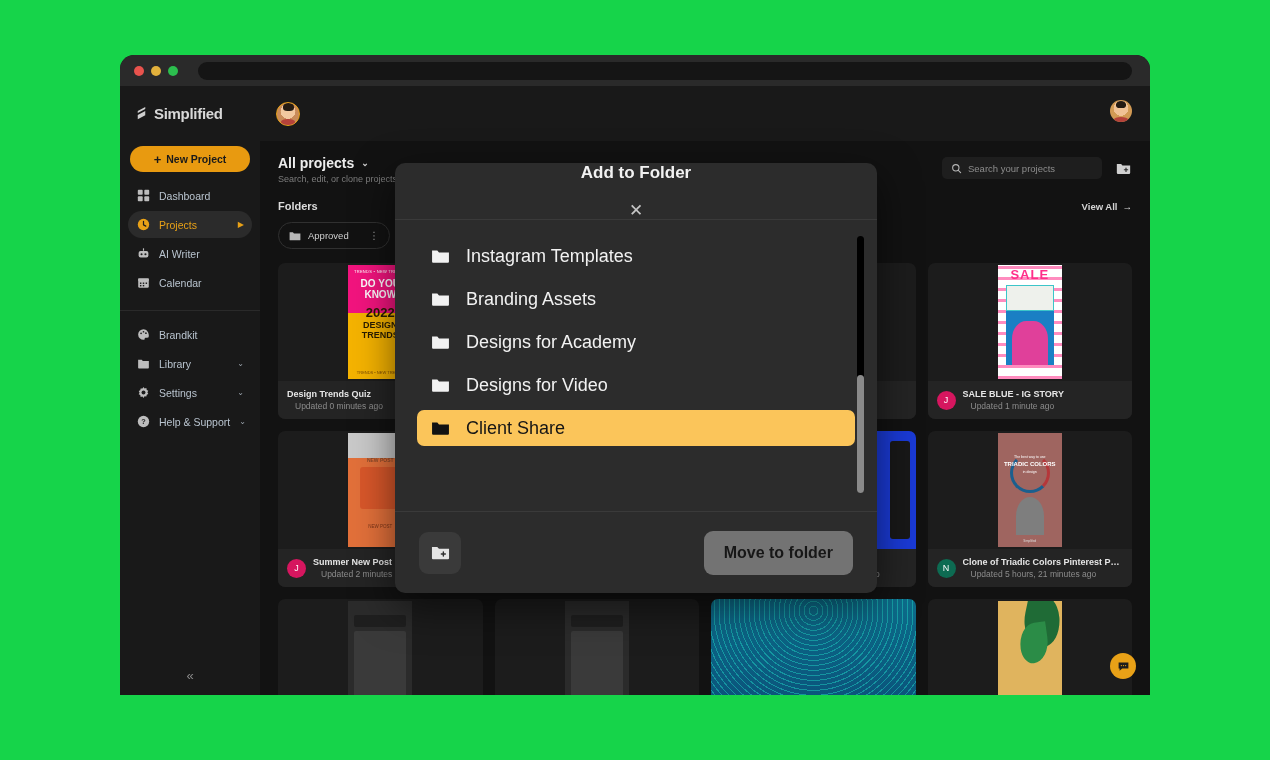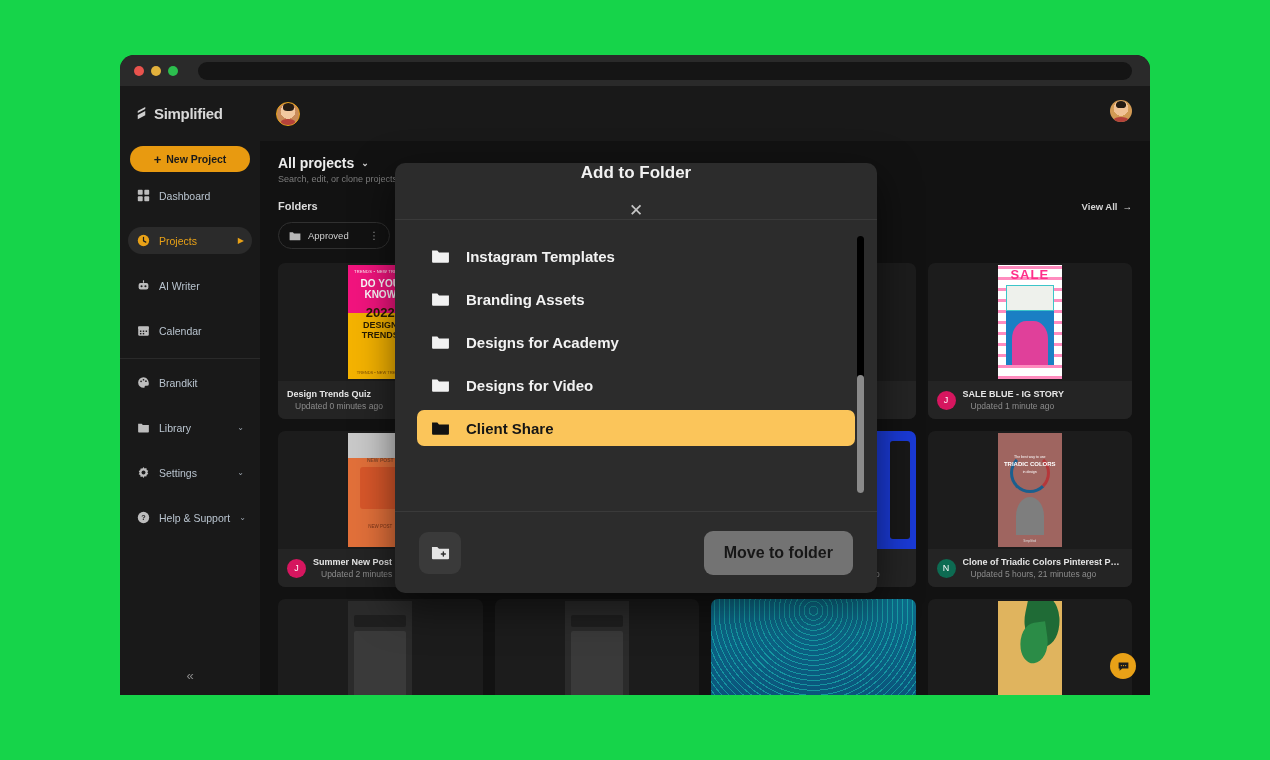--- a/index.html
+++ b/index.html
@@ -55,21 +55,21 @@
     margin: 5px 10px 0; height: 26px;
     background: #e89a10; color: #1a1a1a;
     border: none; border-radius: 13px;
     font-size: 10.5px; font-weight: bold;
     font-family: inherit;
     display: flex; align-items: center; justify-content: center;
     gap: 5px; cursor: pointer;
   }
   .np-plus { font-size: 13px; font-weight: bold; line-height: 1; }
   .side-divider { height: 1px; background: #2a2a2a; margin: 14px 0 0; }
-  .nav { padding: 10px 8px 0; display: flex; flex-direction: column; gap: 18px; }
+  .nav { padding: 10px 8px 0; display: flex; flex-direction: column; gap: 2px; }
   .nav-item {
     display: flex; align-items: center; gap: 9px;
     height: 27px; padding: 0 8px; border-radius: 14px;
     color: #b9c4cf; font-size: 10.5px; cursor: pointer;
     position: relative;
   }
   .nav-item.active { background: #2b2b2b; color: #e8a117; }
   .nav-item .ico { width: 14px; height: 14px; display: flex; align-items: center;
                    justify-content: center; flex-shrink: 0; color: #bdbdbd; }
   .nav-item.active .ico { color: #e8a117; }
@@ -262,21 +262,21 @@
   .modal-close { color: #c5c5c5; font-size: 17px; cursor: pointer; line-height: 1; }
 
   .modal-body { flex: 1; position: relative; overflow: hidden; padding: 18px 0 8px; }
   .folder-list { padding: 0 22px 0 22px; }
   .folder-item {
     height: 36px; display: flex; align-items: center; gap: 16px;
     padding: 0 14px; border-radius: 7px; margin-bottom: 7px;
     cursor: pointer;
   }
   .folder-item .fi-icon { color: #f2f2f2; display: flex; flex-shrink: 0; }
-  .folder-item .fi-name { font-size: 15px; color: #f2f2f2; font-weight: bold; }
+  .folder-item .fi-name { font-size: 18px; color: #f2f2f2; }
   .folder-item.selected { background: #fbc55a; }
   .folder-item.selected .fi-icon { color: #121212; }
   .folder-item.selected .fi-name { color: #151515; }
 
   .scroll-track {
     position: absolute; right: 13px; top: 16px; bottom: 18px;
     width: 7px; background: #000; border-radius: 4px;
   }
   .scroll-thumb {
     position: absolute; left: 0; width: 7px; top: 54%; bottom: 0;
@@ -438,20 +438,35 @@
 
       <div class="content">
         <div class="page-head">
           <div class="page-head-left">
             <div class="page-title">
               <span>All projects</span>
               <span class="title-caret">⌄</span>
             </div>
             <div class="page-sub">Search, edit, or clone projects and keep things moving</div>
           </div>
+          <div class="search-wrap">
+            <div class="search-box">
+              <svg width="11" height="11" viewBox="0 0 16 16">
+                  <circle cx="7" cy="7" r="4.6" stroke="#b5b5b5" stroke-width="1.6" fill="none"></circle>
+                  <path d="M10.6 10.6 14 14" stroke="#b5b5b5" stroke-width="1.6" stroke-linecap="round"></path>
+                </svg>
+              <input class="search-input" placeholder="Search your projects" style="">
+            </div>
+            <div class="new-folder-top">
+              <svg width="15" height="13" viewBox="0 0 18 15">
+                  <path d="M1 2h5.2l1.5 1.8H17V13a1 1 0 0 1-1 1H2a1 1 0 0 1-1-1z" fill="#d0d0d0"></path>
+                  <path d="M12 7v4M10 9h4" stroke="#2b2b2b" stroke-width="1.4" stroke-linecap="round"></path>
+                </svg>
+            </div>
+          </div>
         </div>
 
         <div class="folders-head">
           <span class="folders-label">Folders</span>
           <span class="view-all">
             <span>View All</span>
             <span>→</span>
           </span>
         </div>
 

